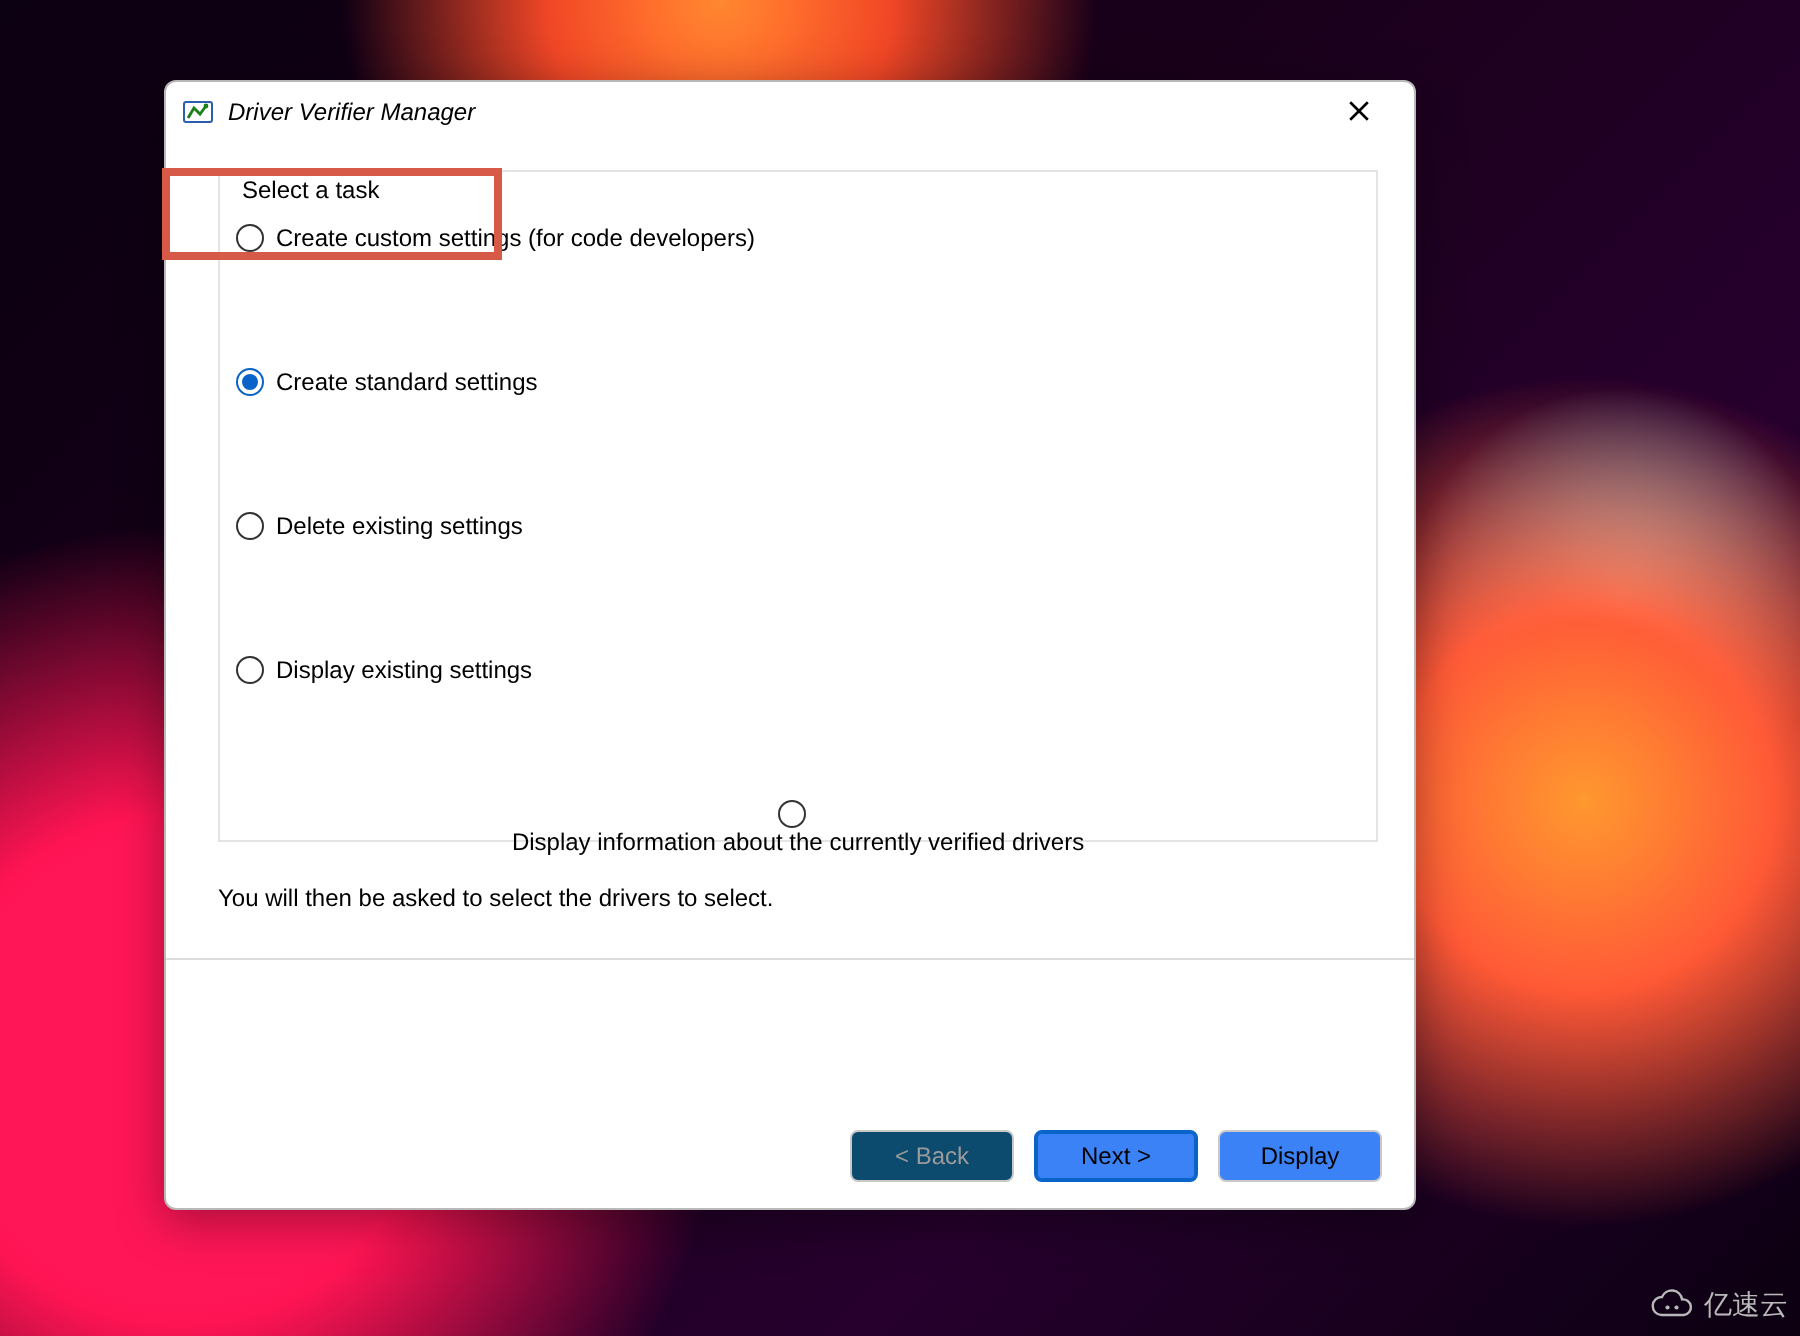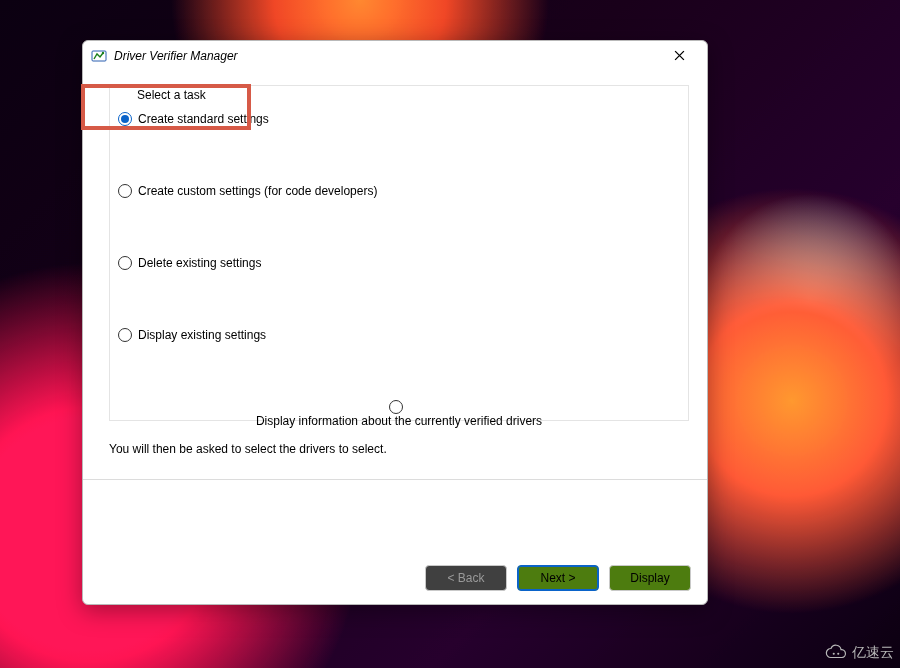--- a/index.html
+++ b/index.html
@@ -67,21 +67,21 @@
     color: #000;
     margin-bottom: 4px;
     margin-top: 12px;
   }
   .group-wrap {
     position: relative;
     margin-top: 6px;
   }
   .group-wrap .group-label {
     position: absolute;
-    top: -9px; left: 24px;
+    top: -9px; left: 8px;
     background: #fff;
     padding: 0 4px;
     z-index: 2;
   }
   .group-box {
     border: 1px solid #e4e4e4;
     padding: 22px 6px 12px 6px;
     height: 336px;
   }
   .radio-row {
@@ -131,31 +131,31 @@
     display: flex;
     align-items: center;
     justify-content: flex-end;
     gap: 10px;
     padding: 0 16px;
   }
   .btn {
     min-width: 82px;
     height: 26px;
     border: 1px solid #c9c9c9;
-    background: #4d7c0f;
+    background: #3b82f6;
     border-radius: 4px;
     font-size: 12px;
     color: #000;
     cursor: pointer;
     padding: 0 12px;
   }
   .btn[disabled] {
     color: #9a9a9a;
     cursor: default;
-    background: #404040;
+    background: #0c4a6e;
   }
   .btn.primary {
     border-color: #0a63c9;
     box-shadow: inset 0 0 0 1px #0a63c9;
   }
   .watermark {
     position: absolute;
     right: 6px; bottom: 6px;
     display: flex; align-items: flex-start;
     color: #b9b9b9;
@@ -188,27 +188,27 @@
     </div>
   </div>
 
   <div class="content">
 
     <div class="group-wrap">
       <span class="group-label">Select a task</span>
       <div class="group-box">
 
         <label class="radio-row">
+          <input type="radio" name="task" class="radio" style="">
+          <span class="radio-label">Create custom settings (for code developers)</span>
+        </label>
+
+        <label class="radio-row">
           <input type="radio" name="task" class="radio" checked="" style="">
           <span class="radio-label">Create standard settings</span>
-        </label>
-
-        <label class="radio-row">
-          <input type="radio" name="task" class="radio" style="">
-          <span class="radio-label">Create custom settings (for code developers)</span>
         </label>
 
         <label class="radio-row">
           <input type="radio" name="task" class="radio" style="">
           <span class="radio-label">Delete existing settings</span>
         </label>
 
         <label class="radio-row">
           <input type="radio" name="task" class="radio" style="">
           <span class="radio-label">Display existing settings</span>

